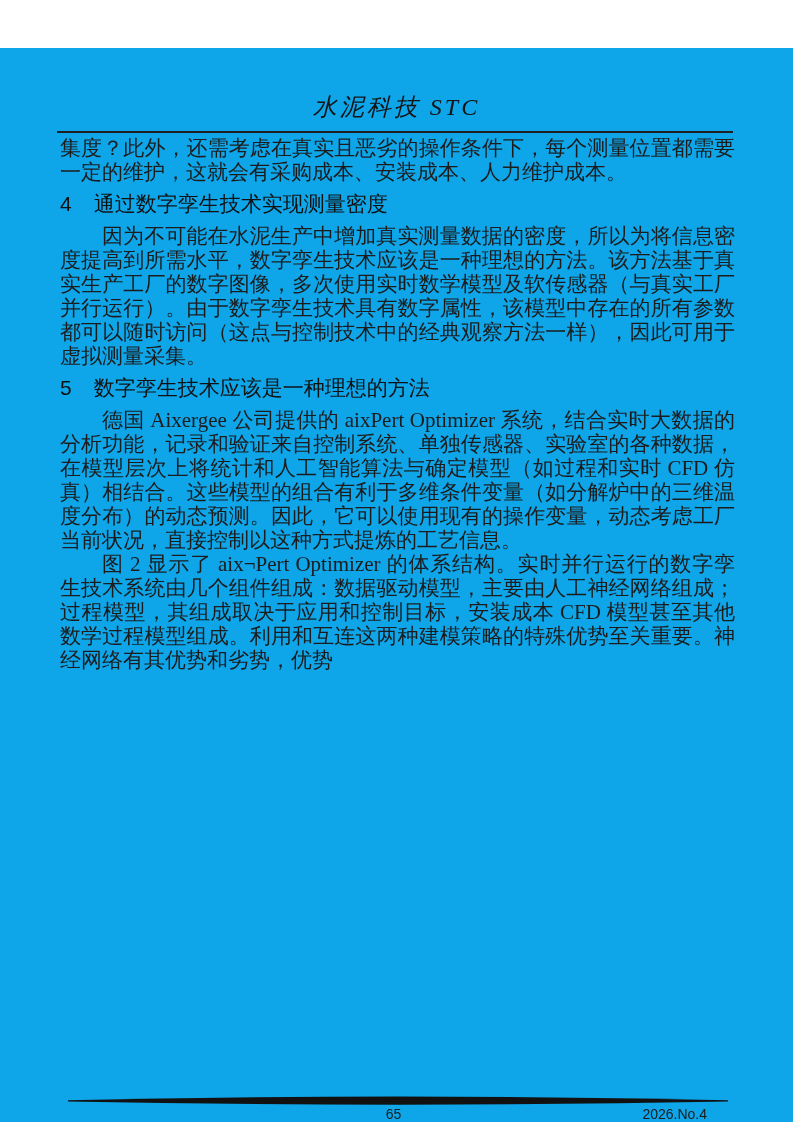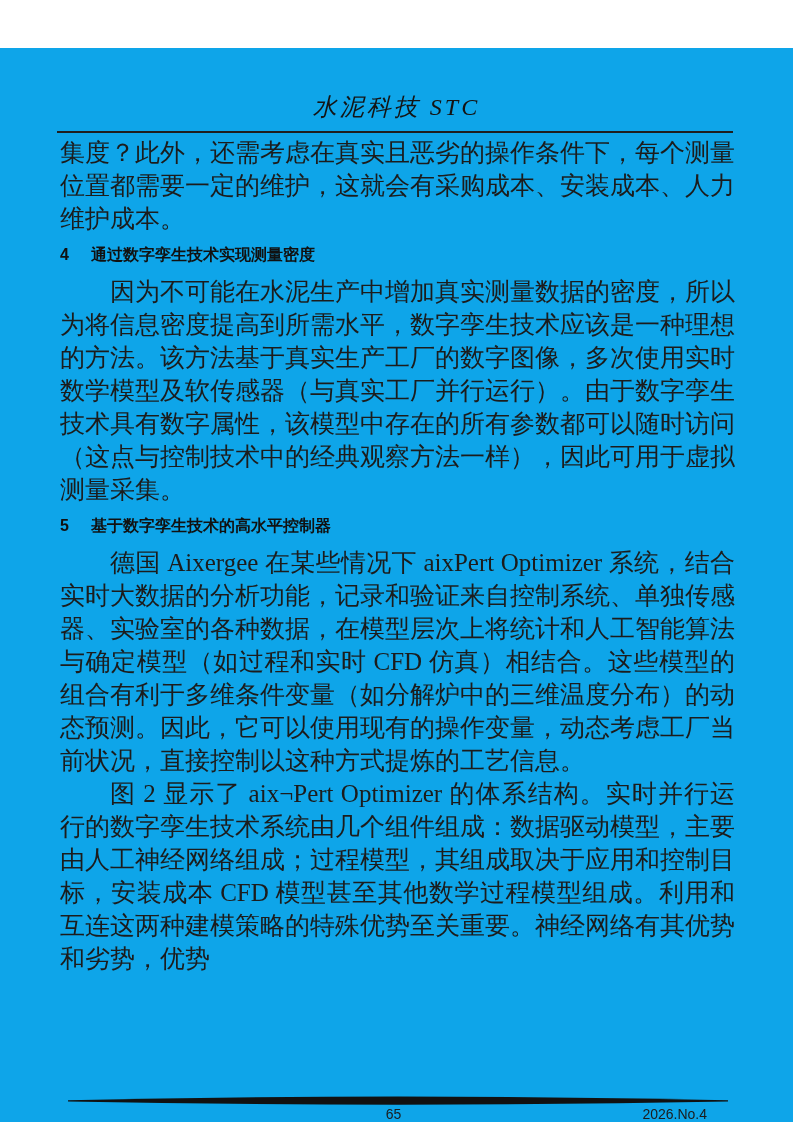--- a/index.html
+++ b/index.html
@@ -35,37 +35,37 @@
     border-top: 2px solid #1f1f1f;
   }
   
   .content {
     width: 675px;
     margin: 0 0 0 60px;
     padding-top: 3px;
   }
   .para {
     margin: 0;
-    font-size: 25px;
-    line-height: 33px;
+    font-size: 21px;
+    line-height: 24px;
     text-align: justify;
     text-justify: inter-ideograph;
     color: #1c1c1c;
     word-break: break-all;
   }
   .para.indent {
     text-indent: 2em;
   }
   .section-heading {
     margin: 0;
     height: 40px;
     line-height: 40px;
     font-family: "Liberation Sans", "DejaVu Sans", sans-serif;
-    font-size: 16px;
-    font-weight: bold;
+    font-size: 21px;
+    font-weight: normal;
     color: #111111;
     white-space: nowrap;
   }
   .section-heading .sec-num {
     display: inline-block;
     margin-right: 22px;
   }
   .fig-label {
     font-weight: normal;
   }
@@ -122,24 +122,24 @@
     <p class="para">集度？此外，还需考虑在真实且恶劣的操作条件下，每个测量位置都需要一定的维护，这就会有采购成本、安装成本、人力维护成本。</p>
 
     <h2 class="section-heading">
       <span class="sec-num">4</span><span class="sec-title">通过数字孪生技术实现测量密度</span>
     </h2>
 
     <p class="para indent">因为不可能在水泥生产中增加真实测量数据的密度，所以为将信息密度提高到所需水平，数字孪生技术应该是一种理想的方法。该方法基于真实生产工厂的数字图像，多次使用实时数学模型及软传感器（与真实工厂并行运行）。由于数字孪生技术具有数字属性，该模型中存在的所有参数都可以随时访问（这点与控制技术中的经典观察方法一样），因此可用于虚拟测量采集。</p>
 
 
     <h2 class="section-heading">
-      <span class="sec-num">5</span><span class="sec-title">基于数字孪生技术的高水平控制器</span>
+      <span class="sec-num">5</span><span class="sec-title">数字孪生技术应该是一种理想的方法</span>
     </h2>
 
-    <p class="para indent">德国 Aixergee 在某些情况下 aixPert Optimizer 系统，结合实时大数据的分析功能，记录和验证来自控制系统、单独传感器、实验室的各种数据，在模型层次上将统计和人工智能算法与确定模型（如过程和实时 CFD 仿真）相结合。这些模型的组合有利于多维条件变量（如分解炉中的三维温度分布）的动态预测。因此，它可以使用现有的操作变量，动态考虑工厂当前状况，直接控制以这种方式提炼的工艺信息。</p>
+    <p class="para indent">德国 Aixergee 公司提供的 aixPert Optimizer 系统，结合实时大数据的分析功能，记录和验证来自控制系统、单独传感器、实验室的各种数据，在模型层次上将统计和人工智能算法与确定模型（如过程和实时 CFD 仿真）相结合。这些模型的组合有利于多维条件变量（如分解炉中的三维温度分布）的动态预测。因此，它可以使用现有的操作变量，动态考虑工厂当前状况，直接控制以这种方式提炼的工艺信息。</p>
 
     <p class="para indent">
       <span class="fig-label">图 2</span><span> 显示了 aix¬Pert Optimizer 的体系结构。实时并行运行的数字孪生技术系统由几个组件组成：数据驱动模型，主要由人工神经网络组成；过程模型，其组成取决于应用和控制目标，安装成本 CFD 模型甚至其他数学过程模型组成。利用和互连这两种建模策略的特殊优势至关重要。神经网络有其优势和劣势，优势</span>
     </p>
 
   </main>
 
   <footer class="footer">
     <svg class="footer-rule" viewBox="0 0 664 9" preserveAspectRatio="none">
       <path d="M2,4.2 Q332,-3 662,4.2 L662,5.4 Q332,12 2,5.4 Z"></path>

